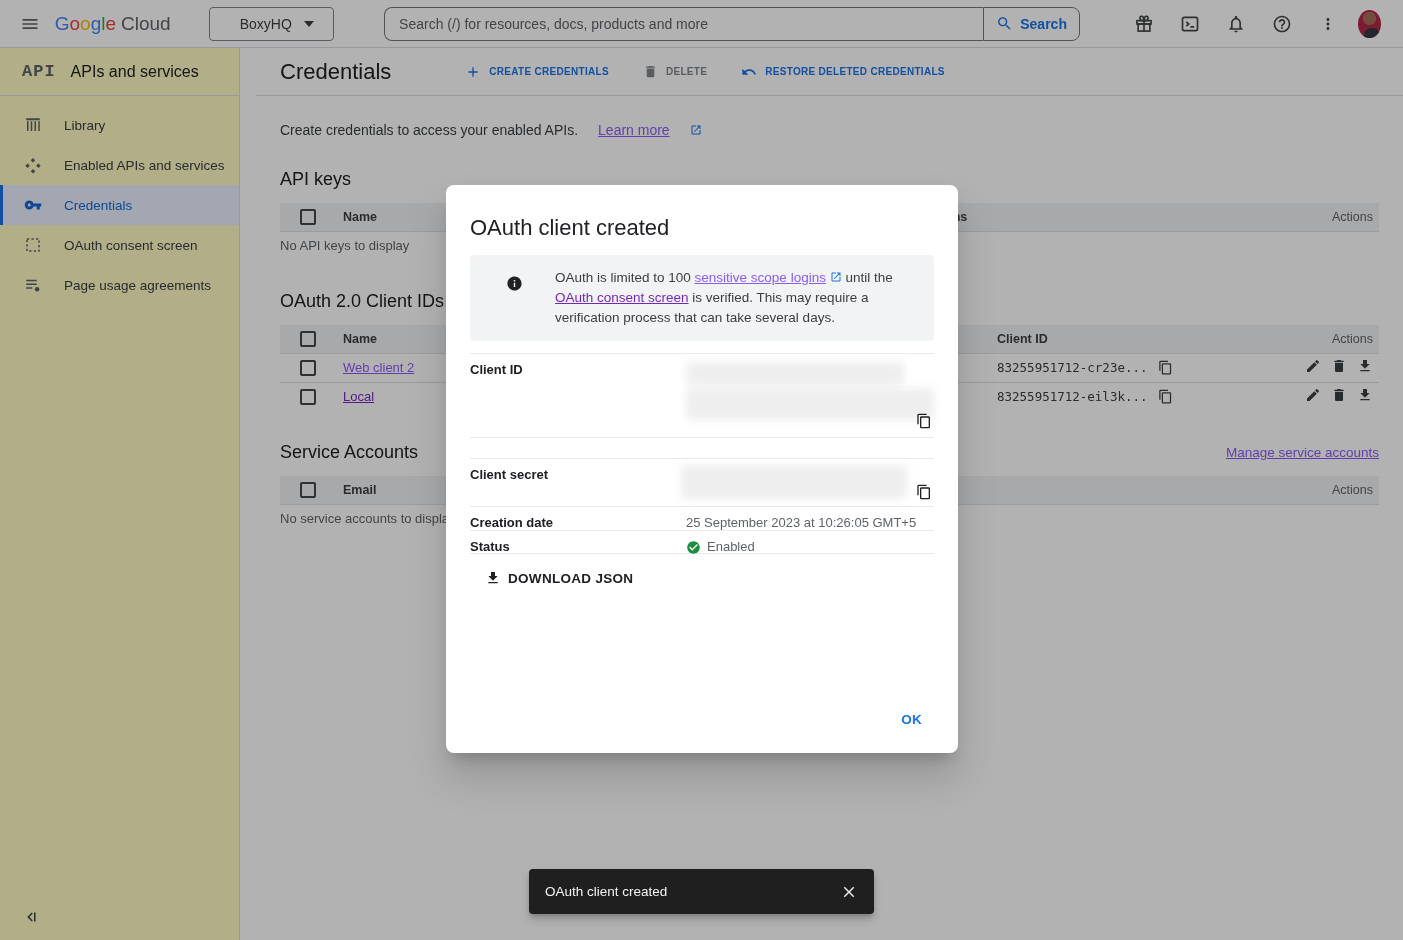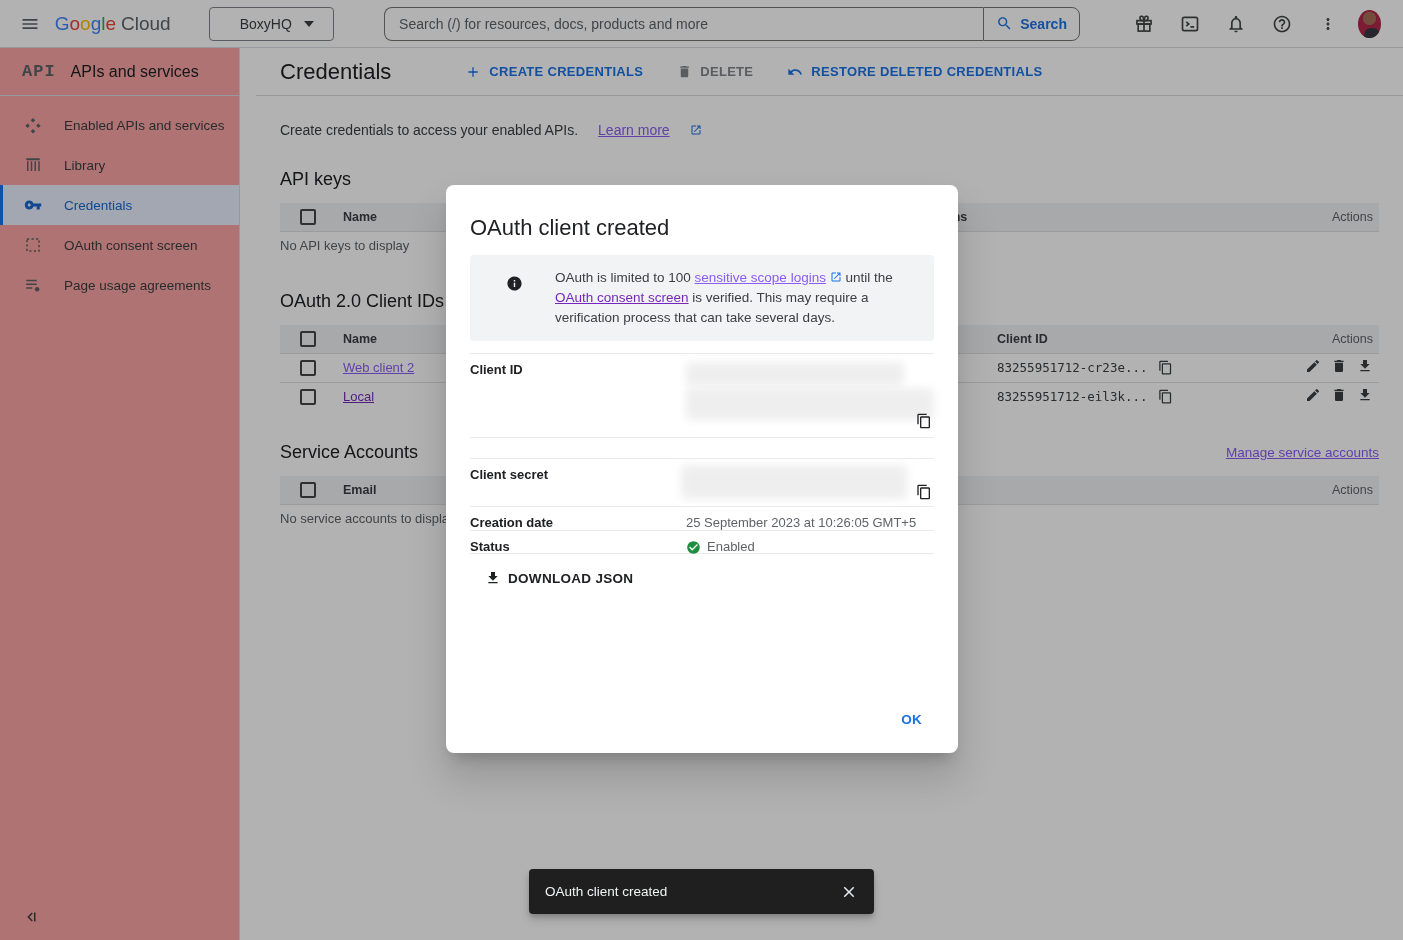--- a/index.html
+++ b/index.html
@@ -22,40 +22,40 @@
   .searchbox::placeholder { color:#5f6368; }
   .search-btn { width:97px; height:34px; border:1px solid #747775; border-radius:0 8px 8px 0; background:#fff;
                 display:flex; align-items:center; justify-content:center; gap:7px; color:#1a73e8; font-size:14px; font-weight:700; cursor:pointer; }
   .tb-icons { display:flex; align-items:center; margin-left:52px; gap:22px; }
   .tb-icon { width:24px; height:24px; display:flex; align-items:center; justify-content:center; color:#444746; cursor:pointer; }
   .avatar { width:28px; height:28px; border-radius:50%; margin-left:18px; margin-right:22px; cursor:pointer;
             background:radial-gradient(circle at 50% 30%, #a56d5a 0 28%, #b2284b 30% 100%); position:relative; overflow:hidden; }
   .avatar::after { content:""; position:absolute; left:6px; bottom:-2px; width:16px; height:12px; border-radius:7px 7px 0 0; background:#35383f; }
 
   
-  .sidebar { position:absolute; top:48px; left:0; width:240px; height:892px; background:#fca5a5; border-right:1px solid #dadce0; }
+  .sidebar { position:absolute; top:48px; left:0; width:240px; height:892px; background:#fef9c3; border-right:1px solid #dadce0; }
   .sb-head { height:48px; display:flex; align-items:center; border-bottom:1px solid #dadce0; }
   .sb-logo { margin-left:22px; font-family:"Liberation Mono","DejaVu Sans Mono",monospace; font-weight:700; font-size:17px; color:#5f6368; letter-spacing:1px; }
   .sb-title { margin-left:15px; font-size:16px; color:#202124; }
   .sb-list { padding-top:9px; }
   .sb-item { height:40px; display:flex; align-items:center; cursor:pointer; position:relative; }
   .sb-item .sb-icon { width:18px; height:18px; margin-left:24px; color:#5f6368; flex:0 0 auto; }
   .sb-item .sb-label { margin-left:22px; font-size:13.5px; color:#3c4043; }
   .sb-item.selected { background:#e8f0fe; }
   .sb-item.selected::before { content:""; position:absolute; left:0; top:0; width:3px; height:100%; background:#1a73e8; }
   .sb-item.selected .sb-icon { color:#1967d2; }
   .sb-item.selected .sb-label { color:#1967d2; }
   .sb-collapse { position:absolute; bottom:12px; left:22px; width:20px; height:20px; color:#3c4043; cursor:pointer; }
 
   
   .main { position:absolute; top:48px; left:256px; width:1147px; height:892px; background:#fff; }
   .main-header { height:48px; border-bottom:1px solid #dadce0; display:flex; align-items:center; padding-left:24px; }
   .page-title { font-size:22px; color:#202124; font-weight:400; }
   .toolbar { display:flex; align-items:center; margin-left:62px; gap:10px; }
-  .tool-btn { display:flex; align-items:center; gap:8px; font-size:13px; font-weight:700; letter-spacing:.3px;
+  .tool-btn { display:flex; align-items:center; gap:8px; font-size:10px; font-weight:700; letter-spacing:.3px;
               color:#1a73e8; background:none; border:none; padding:8px 12px; cursor:pointer; font-family:inherit; }
   .tool-btn.gray { color:#80868b; }
   .main-body { padding:0 24px; }
   .intro { margin-top:26px; font-size:14px; color:#3c4043; display:flex; align-items:center; gap:20px; }
   a.blue-link { color:#8b5cf6; text-decoration:underline; cursor:pointer; }
   a.purple-link { color:#7627bb; text-decoration:underline; cursor:pointer; }
   .ext-icon { width:12px; height:12px; display:inline-block; vertical-align:-1px; color:#1a73e8; }
 
   .section-h { margin-top:31px; font-size:18px; font-weight:400; color:#202124; }
   .section-h-row { margin-top:31px; display:flex; align-items:center; justify-content:space-between; }
@@ -181,32 +181,32 @@
 
 <div class="sidebar">
   <div class="sb-head">
     <span class="sb-logo">API</span>
     <span class="sb-title">APIs and services</span>
   </div>
   <div class="sb-list">
     <div class="sb-item">
       <span class="sb-icon">
         <svg width="18" height="18" viewBox="0 0 24 24" fill="currentColor">
-            <path d="M12 2.8l3 3-3 3-3-3zM4.8 10l3 3-3 3-3-3zM19.2 10l3 3-3 3-3-3zM12 17.2l3 3-3 3-3-3z"></path>
-          </svg>
-      </span>
-      <span class="sb-label">Enabled APIs and services</span>
+            <path d="M4 7h2v13H4zM9 7h2v13H9zM14 7h2v13h-2zM19 7h2v13h-2zM3 3h18v2.5H3z"></path>
+          </svg>
+      </span>
+      <span class="sb-label">Library</span>
     </div>
     <div class="sb-item">
       <span class="sb-icon">
         <svg width="18" height="18" viewBox="0 0 24 24" fill="currentColor">
-            <path d="M4 7h2v13H4zM9 7h2v13H9zM14 7h2v13h-2zM19 7h2v13h-2zM3 3h18v2.5H3z"></path>
-          </svg>
-      </span>
-      <span class="sb-label">Library</span>
+            <path d="M12 2.8l3 3-3 3-3-3zM4.8 10l3 3-3 3-3-3zM19.2 10l3 3-3 3-3-3zM12 17.2l3 3-3 3-3-3z"></path>
+          </svg>
+      </span>
+      <span class="sb-label">Enabled APIs and services</span>
     </div>
     <div class="sb-item selected">
       <span class="sb-icon">
         <svg width="18" height="18" viewBox="0 0 24 24" fill="currentColor">
             <path d="M12.65 10C11.83 7.67 9.61 6 7 6c-3.31 0-6 2.69-6 6s2.69 6 6 6c2.61 0 4.83-1.67 5.65-4H17v4h4v-4h2v-4H12.65zM7 14c-1.1 0-2-.9-2-2s.9-2 2-2 2 .9 2 2-.9 2-2 2z"></path>
           </svg>
       </span>
       <span class="sb-label">Credentials</span>
     </div>
     <div class="sb-item">

